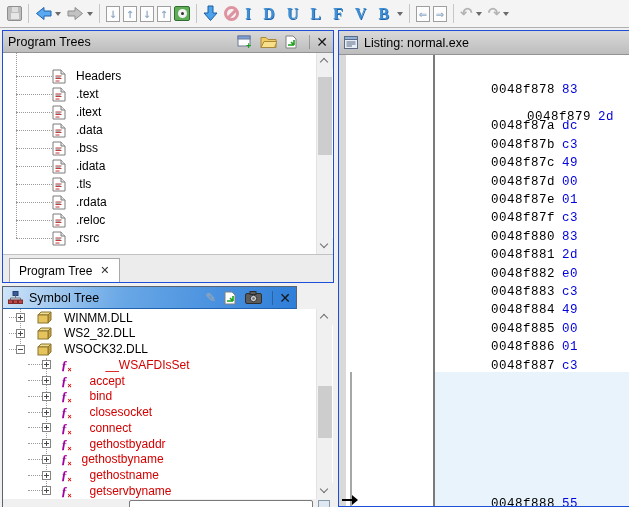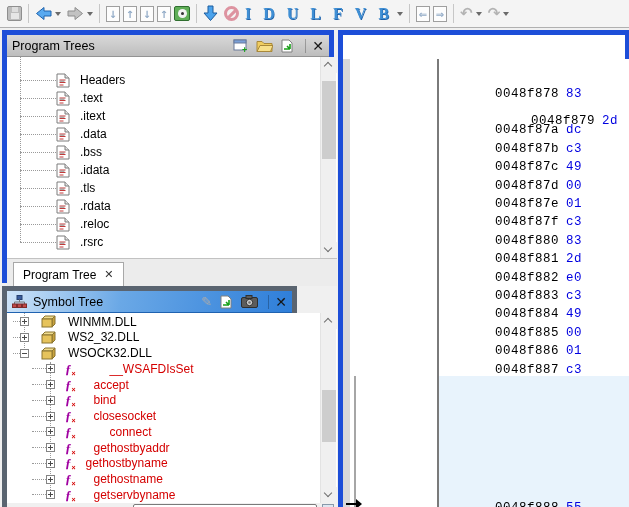--- a/index.html
+++ b/index.html
@@ -24,21 +24,21 @@
   .snapic:before { content:""; position:absolute; right:2px; top:2px; width:9px; height:9px; border-radius:50%; background:#f2f2f2; }
   .snapic:after  { content:""; position:absolute; right:5px; top:5px; width:3px; height:3px; border-radius:50%; background:#333; }
   .noentry { width:15px; height:15px; border:3px solid #dd93a0; border-radius:50%; position:relative; }
   .noentry:after { content:""; position:absolute; left:-1px; top:3.5px; width:11px; height:3px;
                    background:#dd93a0; transform:rotate(-45deg); }
   .tletter { font:bold 16px "Liberation Serif",serif; color:#3f8fd4; text-shadow:0.6px 0.6px 0 #1c5fa8;
              margin-right:12px; line-height:16px; }
   .undo { font:bold 15px "DejaVu Sans",sans-serif; color:#b3b3b3; line-height:15px; }
 
   
-  .panel { position:absolute; background:#fff; border:5px solid #1d4ed8;padding-left:32px; }
+  .panel { position:absolute; background:#fff; border:1px solid #1d4ed8;padding-left:32px; }
   .panel-header { position:absolute; left:0; top:0; right:0; height:22px; display:flex; align-items:center;
                   padding:0 5px; font-size:12.5px; }
   .hdr-gray { background:linear-gradient(#d9d9d9,#bdbdbd); border-bottom:1px solid #939393; }
   .hdr-blue { background:linear-gradient(100deg,#cfe4f8 0%,#6aa8e6 40%,#2e7ed9 100%); border-bottom:1px solid #1f62b0; }
   .hdr-title { flex:1; color:#000; white-space:nowrap; overflow:hidden; }
   .hdr-icons { display:flex; align-items:center; gap:7px; }
   .hclose { font:bold 14px "DejaVu Sans",sans-serif; color:#161616; line-height:14px; margin-left:3px;
             padding-left:6px; border-left:1px solid rgba(0,0,0,.25); }
   .hicon { display:inline-flex; }
   .pencil { font:13px "DejaVu Sans",sans-serif; color:#ababab; }
@@ -472,21 +472,21 @@
             <span class="ficon" style="margin-left:10px;">ƒ<s>×</s></span>
             <span class="tlabel red" style="margin-left:22px;">closesocket</span>
           </div>
           <div class="trow" style="top:111.25px; height:15px; padding-left:25px;">
             <span class="dots" style="width:14px;"></span>
             <span class="ebox">
               <i class="h"></i>
               <i class="v"></i>
             </span>
             <span class="ficon" style="margin-left:10px;">ƒ<s>×</s></span>
-            <span class="tlabel red" style="margin-left:38px;">connect</span>
+            <span class="tlabel red" style="margin-left:22px;">connect</span>
           </div>
           <div class="trow" style="top:127px; height:15px; padding-left:25px;">
             <span class="dots" style="width:14px;"></span>
             <span class="ebox">
               <i class="h"></i>
               <i class="v"></i>
             </span>
             <span class="ficon" style="margin-left:10px;">ƒ<s>×</s></span>
             <span class="tlabel red" style="margin-left:22px;">gethostbyaddr</span>
           </div>
@@ -528,20 +528,30 @@
           </span>
       </div>
     </div>
     <div id="st-filter">
       <input type="text" value="" style="">
       <span class="fbtn"></span>
     </div>
   </div>
 
   <div class="panel" id="listing">
+    <div class="panel-header hdr-gray" id="lst-header">
+      <span class="lst-icon">
+        <svg width="14" height="13">
+            <rect x="0.5" y="0.5" width="13" height="12" fill="#e8eef6" stroke="#5a6a84"></rect>
+            <rect x="0.5" y="0.5" width="13" height="3" fill="#8fb2d8" stroke="#5a6a84"></rect>
+            <path d="M2.5 6 H11.5 M2.5 8 H11.5 M2.5 10 H8" stroke="#5a6a84"></path>
+          </svg>
+      </span>
+      <span class="hdr-title">Listing: normal.exe</span>
+    </div>
     <div id="lst-body">
       <div class="lmargin"></div>
       <div class="lthin"></div>
       <div class="cursor-bar"></div>
       <div class="cursor-tip"></div>
       <div class="ldivider"></div>
       <div class="lsel"></div>
       <div id="lst-rows">
           <div class="lrow" style="top:27.5px;">
             <span class="laddr">0048f878</span>

